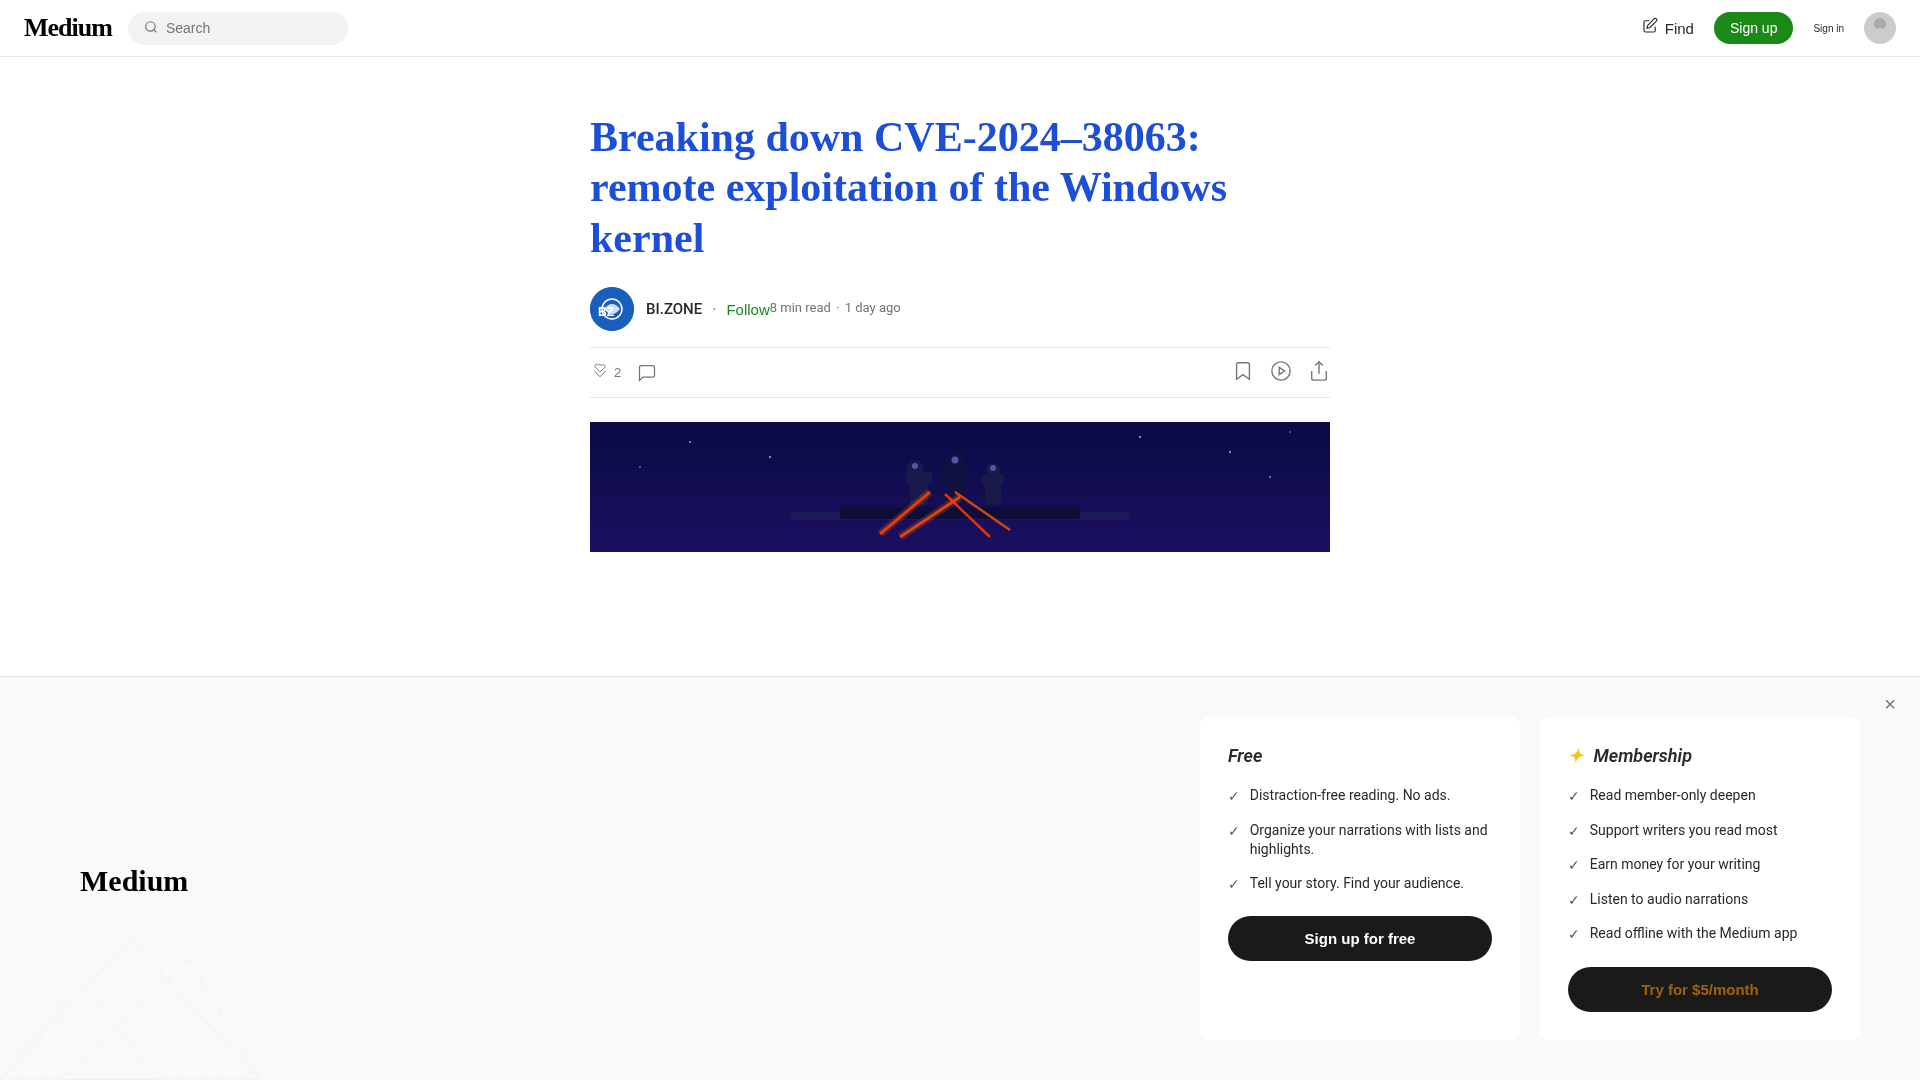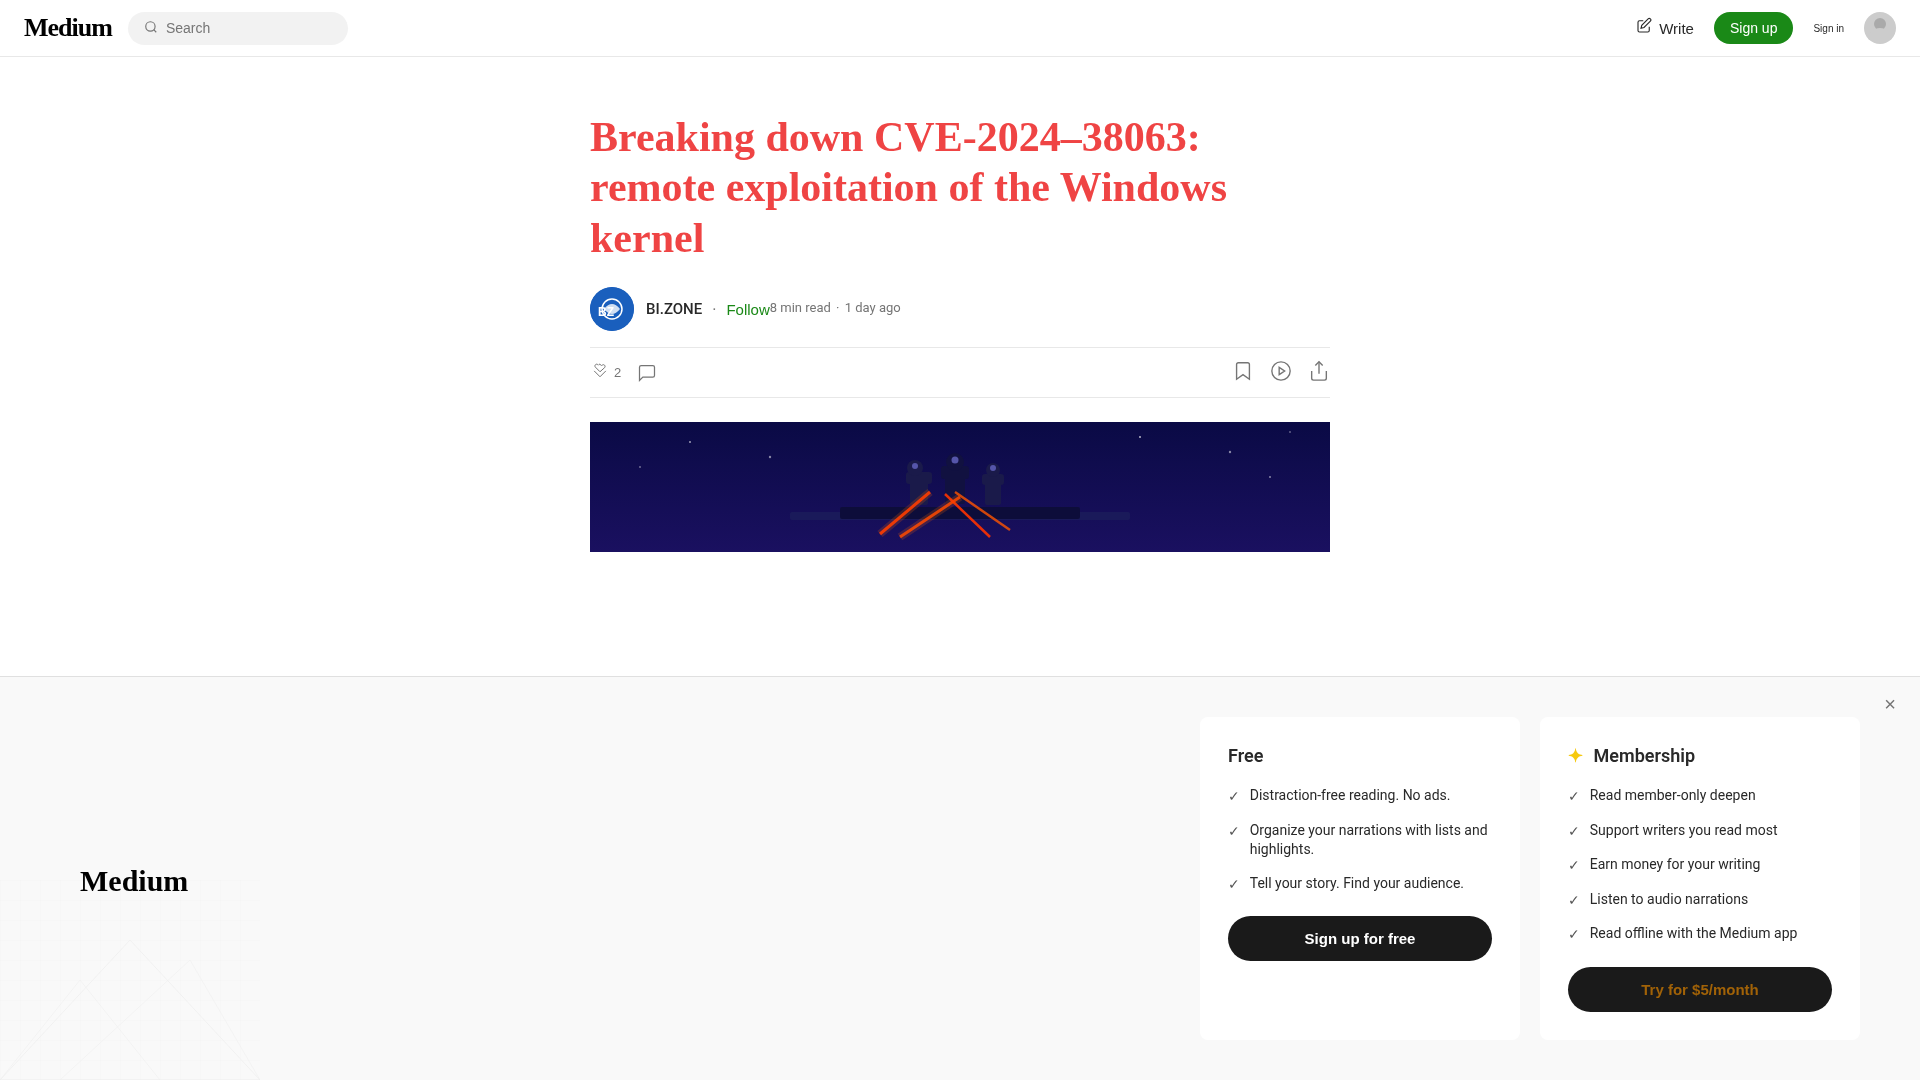--- a/index.html
+++ b/index.html
@@ -88,21 +88,21 @@
       margin: 0 auto;
       padding-top: 80px;
       padding-bottom: 40px;
     }
 
     .article-title {
       font-family: Georgia, serif;
       font-size: 42px;
       font-weight: 700;
       line-height: 1.2;
-      color: #ef4444;
+      color: #1d4ed8;
       margin-top: 32px;
       margin-bottom: 24px;
     }
 
     .author-row {
       display: flex;
       align-items: center;
       gap: 12px;
       margin-bottom: 16px;
     }
@@ -252,20 +252,21 @@
       background: #fff;
       border-radius: 8px;
       padding: 28px 28px 28px 28px;
       margin-right: 20px;
     }
     .modal-column-title {
       font-size: 18px;
       font-weight: 600;
       color: #292929;
       margin-bottom: 20px;
+      font-style: italic;
     }
     .membership-icon { color: #f6c90e; margin-right: 6px; }
     .feature-list { list-style: none; }
     .feature-list li {
       display: flex;
       align-items: flex-start;
       gap: 10px;
       font-size: 14px;
       color: #292929;
       margin-bottom: 14px;
@@ -314,21 +315,21 @@
     </div>
   </div>
   <div class="header-right">
     <button class="write-btn">
       <span class="write-icon">
         <svg width="18" height="18" viewBox="0 0 24 24" fill="none" stroke="currentColor" stroke-width="1.5">
           <path d="M11 5H6a2 2 0 00-2 2v11a2 2 0 002 2h11a2 2 0 002-2v-5"></path>
           <path d="M17.5 2.5a2.121 2.121 0 013 3L12 14l-4 1 1-4 8.5-8.5z"></path>
         </svg>
       </span>
-      <span>Write</span>
+      <span>Find</span>
     </button>
     <button class="signup-btn">Sign up</button>
     <button class="signin-btn">Sign in</button>
     <div class="avatar-placeholder">
       <svg viewBox="0 0 32 32" fill="#aaa">
           <circle cx="16" cy="12" r="6"></circle>
           <path d="M4 28c0-6.627 5.373-12 12-12s12 5.373 12 12" fill="#ccc"></path>
         </svg>
     </div>
   </div>

